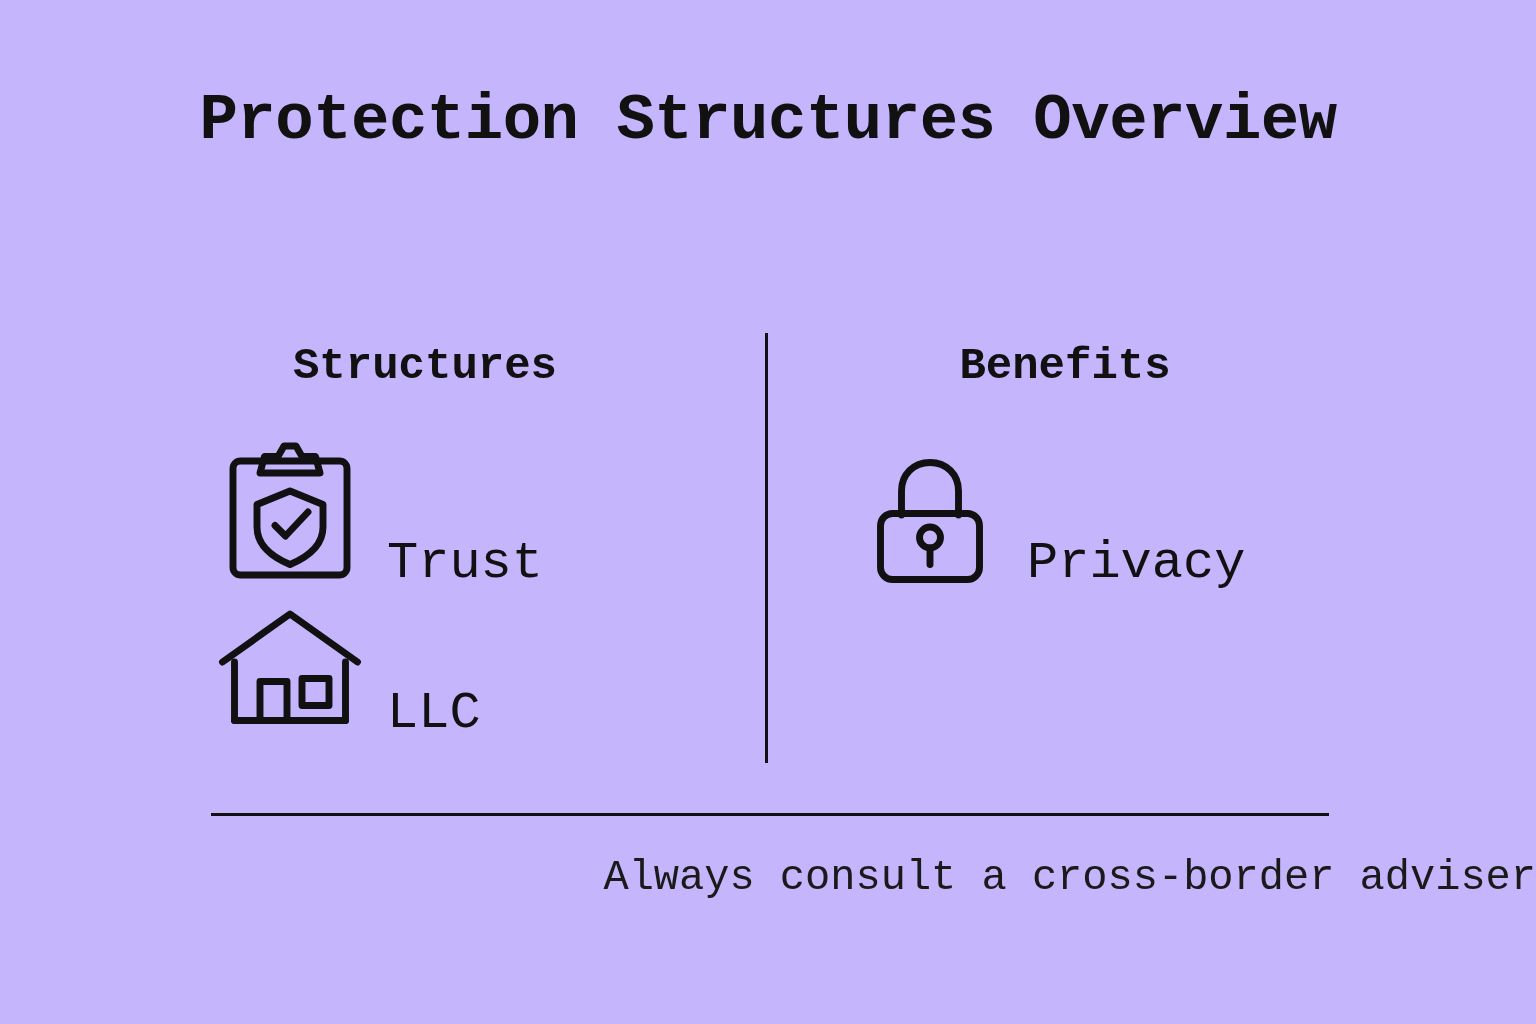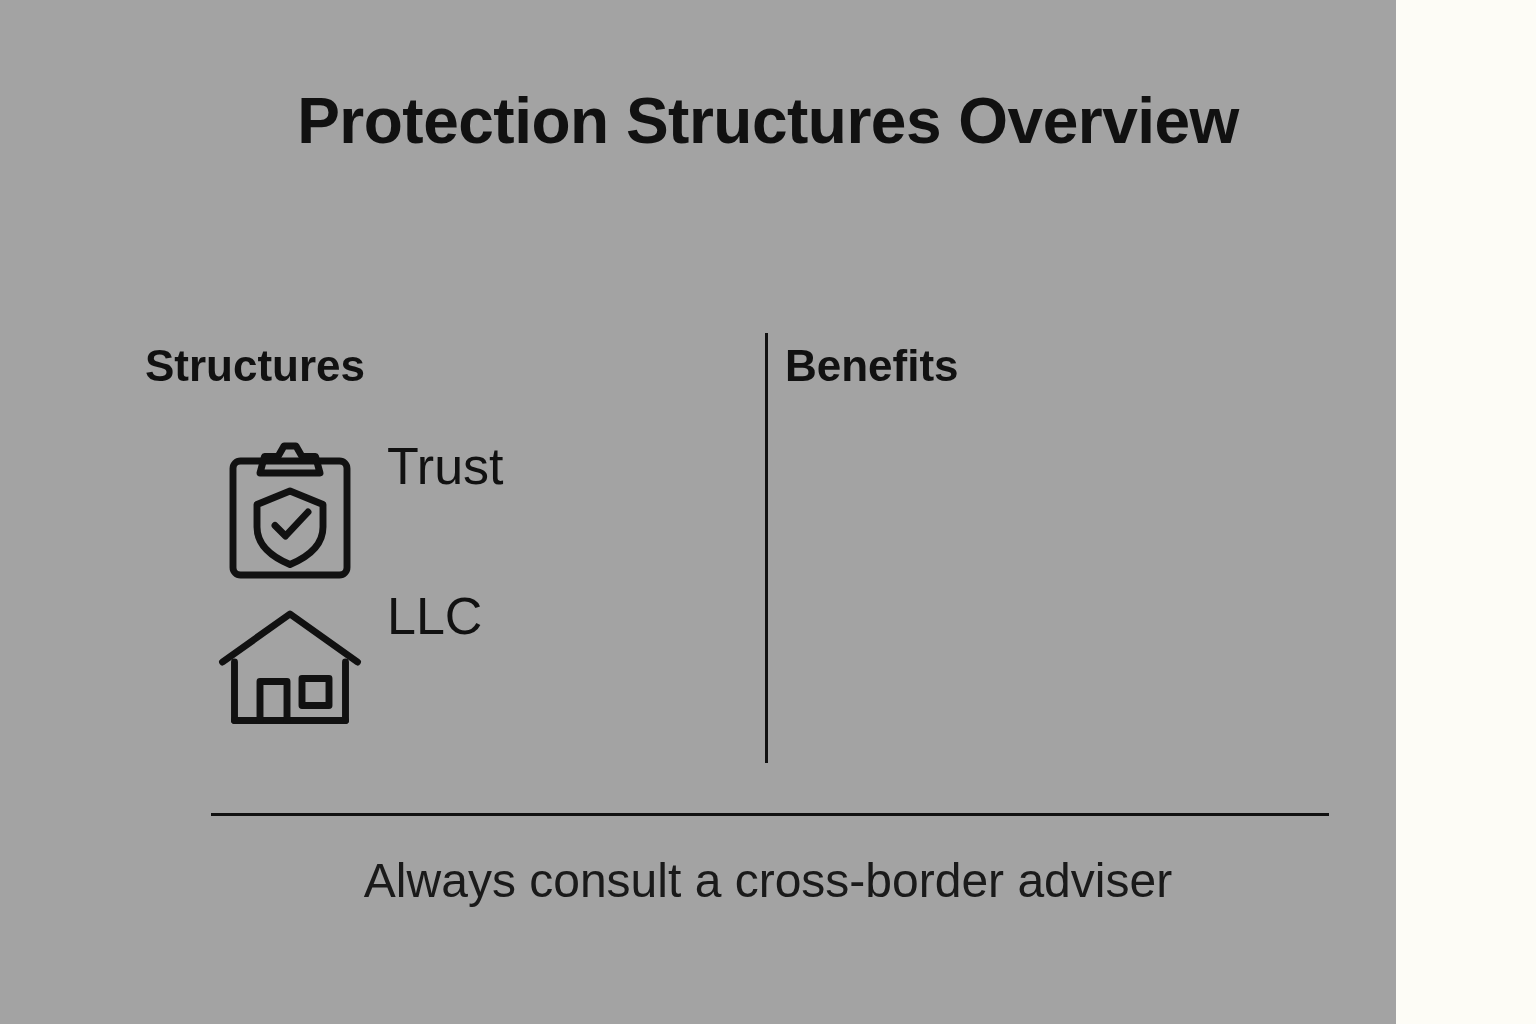--- a/index.html
+++ b/index.html
@@ -10,23 +10,24 @@
   body {
     width: 1536px;
     height: 1024px;
     background: #FDFCF6;
     font-family: "Liberation Sans", sans-serif;
     color: #111111;
     overflow: hidden;
   }
   .canvas {
     position: relative;
-    width: 1396px;
+    width: 1536px;
     height: 1024px;
-    background: #a3a3a3;
+    background: #c4b5fd;
+    font-family: Liberation Mono, monospace;
   }
 
   
   .header {
     position: absolute;
     left: 0;
     top: 88px;
     width: 1536px;
     text-align: center;
   }
@@ -59,41 +60,42 @@
     position: absolute;
     top: 0;
     width: 560px;
   }
   .col-left  { left: 145px; }
   .col-right { left: 785px; }
 
   .col-heading {
     font-size: 44px;
     font-weight: bold;
+    text-align: center;
     color: #111111;
     line-height: 1;
     margin: 0;
     padding-top: 14px;
   }
 
   .vdivider {
     position: absolute;
     left: 765px;
     top: 3px;
     width: 3px;
     height: 430px;
     background: #111111;
   }
 
   .rows {
     padding-top: 52px;
   }
   .row {
     display: flex;
-    align-items: flex-start;
+    align-items: flex-end;
     height: 150px;
     padding-left: 70px;
     box-sizing: border-box;
   }
   .col-right .row {
     padding-left: 70px;
   }
   .icon-box {
     width: 150px;
     height: 150px;
@@ -120,22 +122,22 @@
     top: 813px;
     width: 1118px;
     height: 3px;
     background: #111111;
   }
   .footer-note {
     position: absolute;
     left: 0;
     top: 855px;
     width: 1536px;
-    text-align: center;
-    font-size: 48px;
+    text-align: right;
+    font-size: 42px;
     line-height: 1.1;
     color: #1a1a1a;
   }
 </style>
 </head>
 <body>
 
 <div class="canvas">
 
   <div class="header">
@@ -186,20 +188,34 @@
         </div>
 
       </div>
     </div>
 
     <div class="col col-right">
       <h2 class="col-heading">Benefits</h2>
 
       <div class="rows">
 
+        <div class="row">
+          <span class="icon-box">
+            <svg width="150" height="150" viewBox="0 0 100 100" fill="none" stroke="#111111" stroke-width="4.6" stroke-linecap="round" stroke-linejoin="round">
+
+              <path d="M31 50 L31 34 C31 23 39 15 50 15 C61 15 69 23 69 34 L69 50"></path>
+
+              <rect x="17" y="49" width="66" height="44" rx="8" ry="8"></rect>
+
+              <circle cx="50" cy="65" r="7"></circle>
+              <path d="M50 72 L50 83"></path>
+            </svg>
+          </span>
+          <span class="row-label">Privacy</span>
+        </div>
 
 
       </div>
     </div>
 
   </div>
 
   <div class="hrule"></div>
   <div class="footer-note">Always consult a cross-border adviser</div>
 

